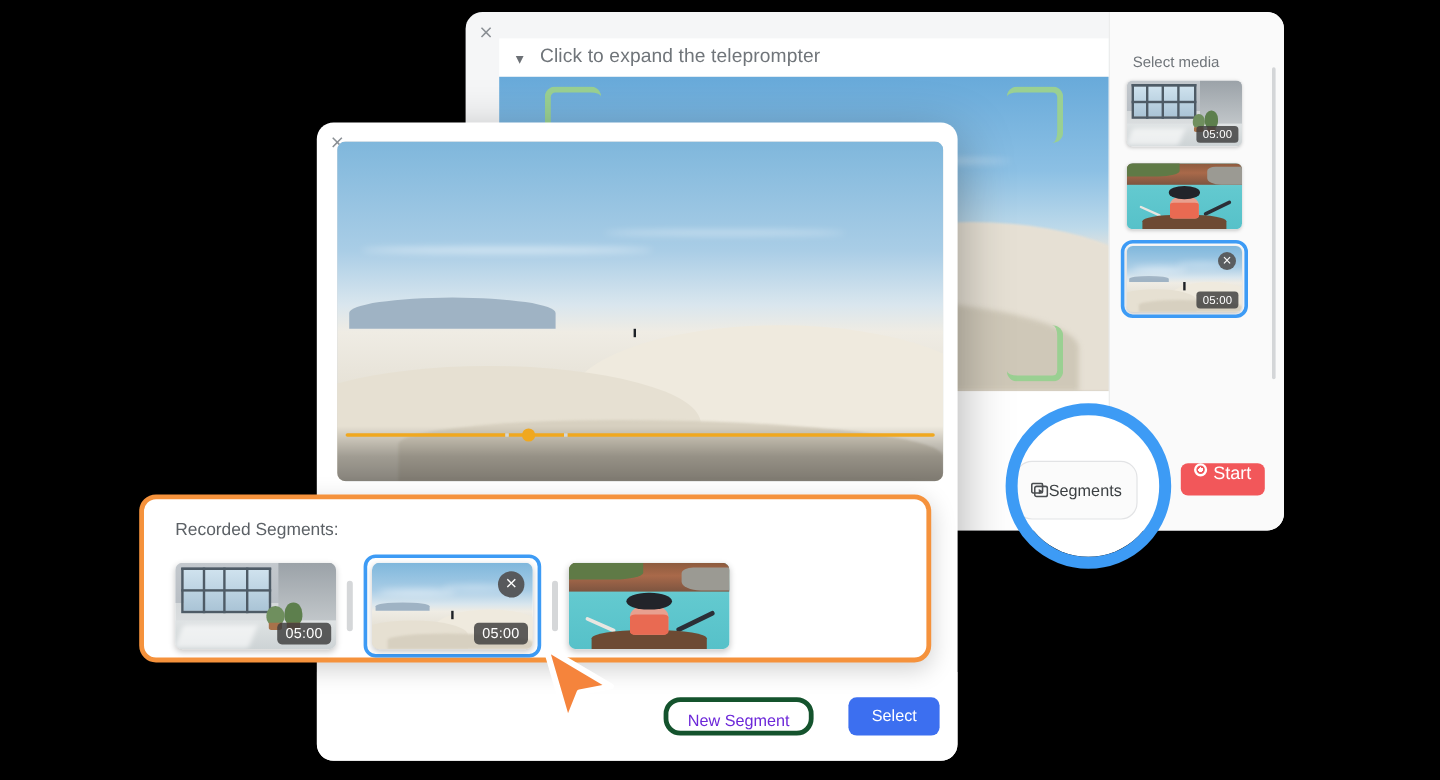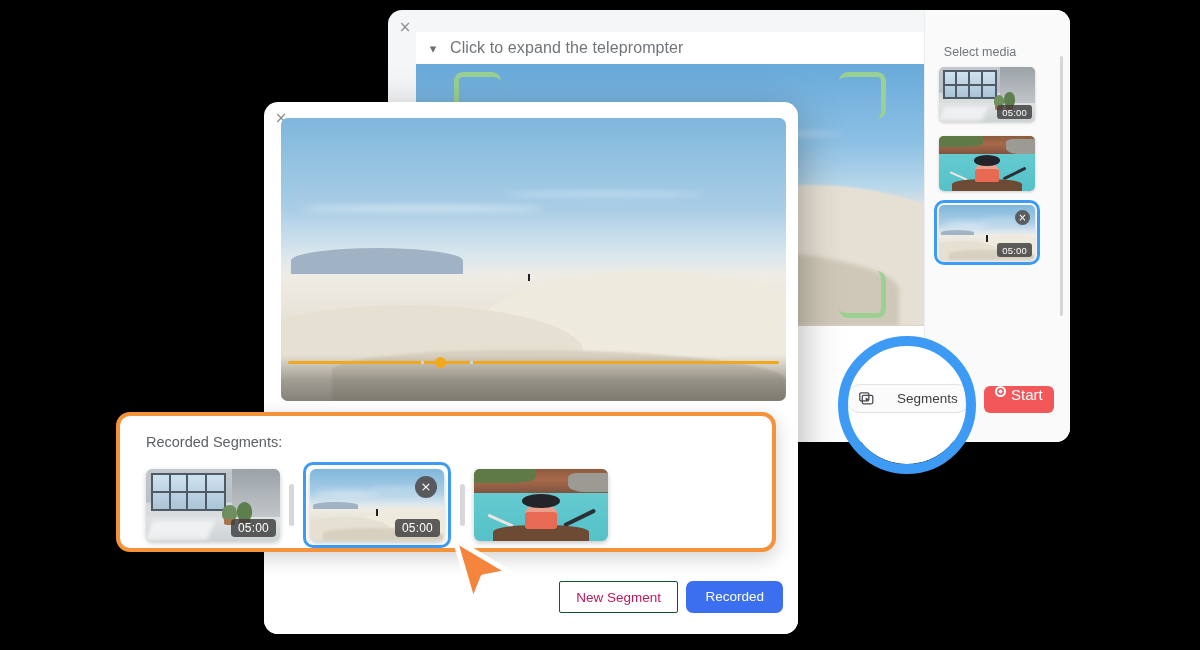--- a/index.html
+++ b/index.html
@@ -48,22 +48,22 @@
   .c-tl{left:38px;top:8px;border-right:none;border-bottom:none;}
   .c-tr{right:38px;top:8px;border-left:none;border-bottom:none;}
   .c-bl{left:38px;bottom:8px;border-right:none;border-top:none;}
   .c-br{right:38px;bottom:8px;border-left:none;border-top:none;}
 
   .bw-toolbar{
     position:absolute;left:0;top:316px;width:508px;height:116px;background:#fff;
   }
   .seg-btn{
     position:absolute;left:421px;top:66px;
-    display:flex;align-items:center;gap:23px;
-    height:27px;padding:0 12px;
+    display:flex;align-items:center;gap:0;
+    height:27px;padding:10px 12px;
     background:#fbfbfb;border:1px solid #e2e3e5;border-radius:14px;
     font-size:13.5px;color:#3c4043;cursor:pointer;white-space:nowrap;
     z-index:6;
   }
   .start-btn{
     position:absolute;left:559px;top:66px;
     display:flex;gap:5px;
     height:27px;padding:0 11px;
     background:#f2575a;border-radius:6px;
     font-size:15px;color:#fff;cursor:pointer;white-space:nowrap;
@@ -169,22 +169,22 @@
   .speed{color:#fff;font-size:12px;cursor:pointer;}
   .cc-box{width:17px;height:13px;border:1.6px solid #fff;border-radius:3px;color:#fff;font-size:7.5px;line-height:11px;text-align:center;letter-spacing:-.3px;cursor:pointer;font-weight:bold;}
   .fs-box{width:16px;height:13px;position:relative;cursor:pointer;}
   .fs-box i{position:absolute;width:6px;height:5px;border:1.7px solid #fff;}
   .fs-box i.a{left:0;top:0;border-right:none;border-bottom:none;}
   .fs-box i.b{right:0;bottom:0;border-left:none;border-top:none;}
 
   .fw-footer{position:absolute;left:0;right:0;bottom:0;height:74px;background:#fff;}
   .btn-new{
     position:absolute;right:120px;bottom:21px;
-    height:32px;padding:0 16px;background:#fff;border:1px solid #14532d;border-radius:2px;
-    font-size:13.5px;color:#be185d;line-height:32px;cursor:pointer;box-sizing:border-box;
+    height:32px;padding:0 16px;background:#fff;border:4px solid #14532d;border-radius:14px;
+    font-size:13.5px;color:#6d28d9;line-height:32px;cursor:pointer;box-sizing:border-box;
   }
   .btn-confirm{
     position:absolute;right:15px;bottom:21px;
     height:32px;padding:0 19px;background:#3c6ff0;border-radius:7px;
     font-size:13.5px;color:#fff;line-height:32px;cursor:pointer;
   }
 
   
   .seg-popup{
     position:absolute;left:116px;top:412px;width:660px;height:140px;
@@ -342,21 +342,21 @@
         <div class="track">
           <div class="chap" style="left:27%;"></div>
           <div class="chap" style="left:37%;"></div>
           <div class="track-dot" id="track-dot" style="left: 30%;"></div>
         </div>
       </div>
     </div>
 
     <div class="fw-footer">
       <div class="btn-new">New Segment</div>
-      <div class="btn-confirm">Recorded</div>
+      <div class="btn-confirm">Select</div>
     </div>
   </div>
 
   <div class="seg-popup">
     <div class="seg-title">Recorded Segments:</div>
     <div class="seg-strip" id="seg-strip">
         <div class="seg-item" style="margin-left: 0px;">
           <div class="sc sc-room">
             <div class="wallR"></div>
             <div class="win"></div>

